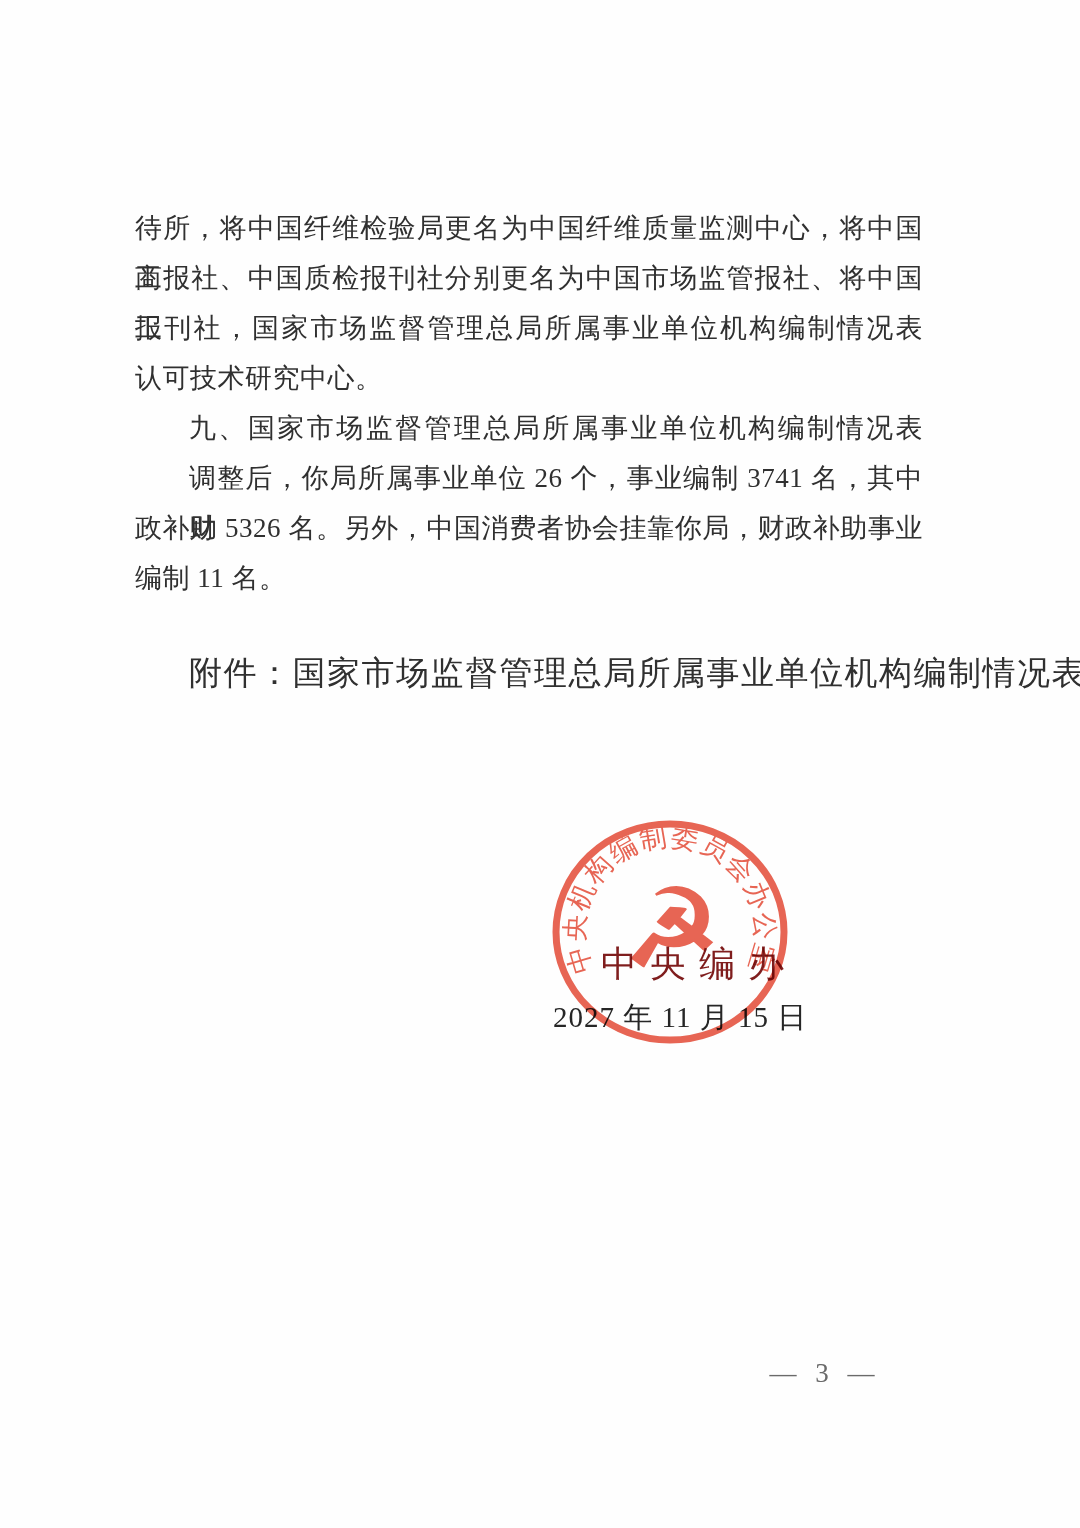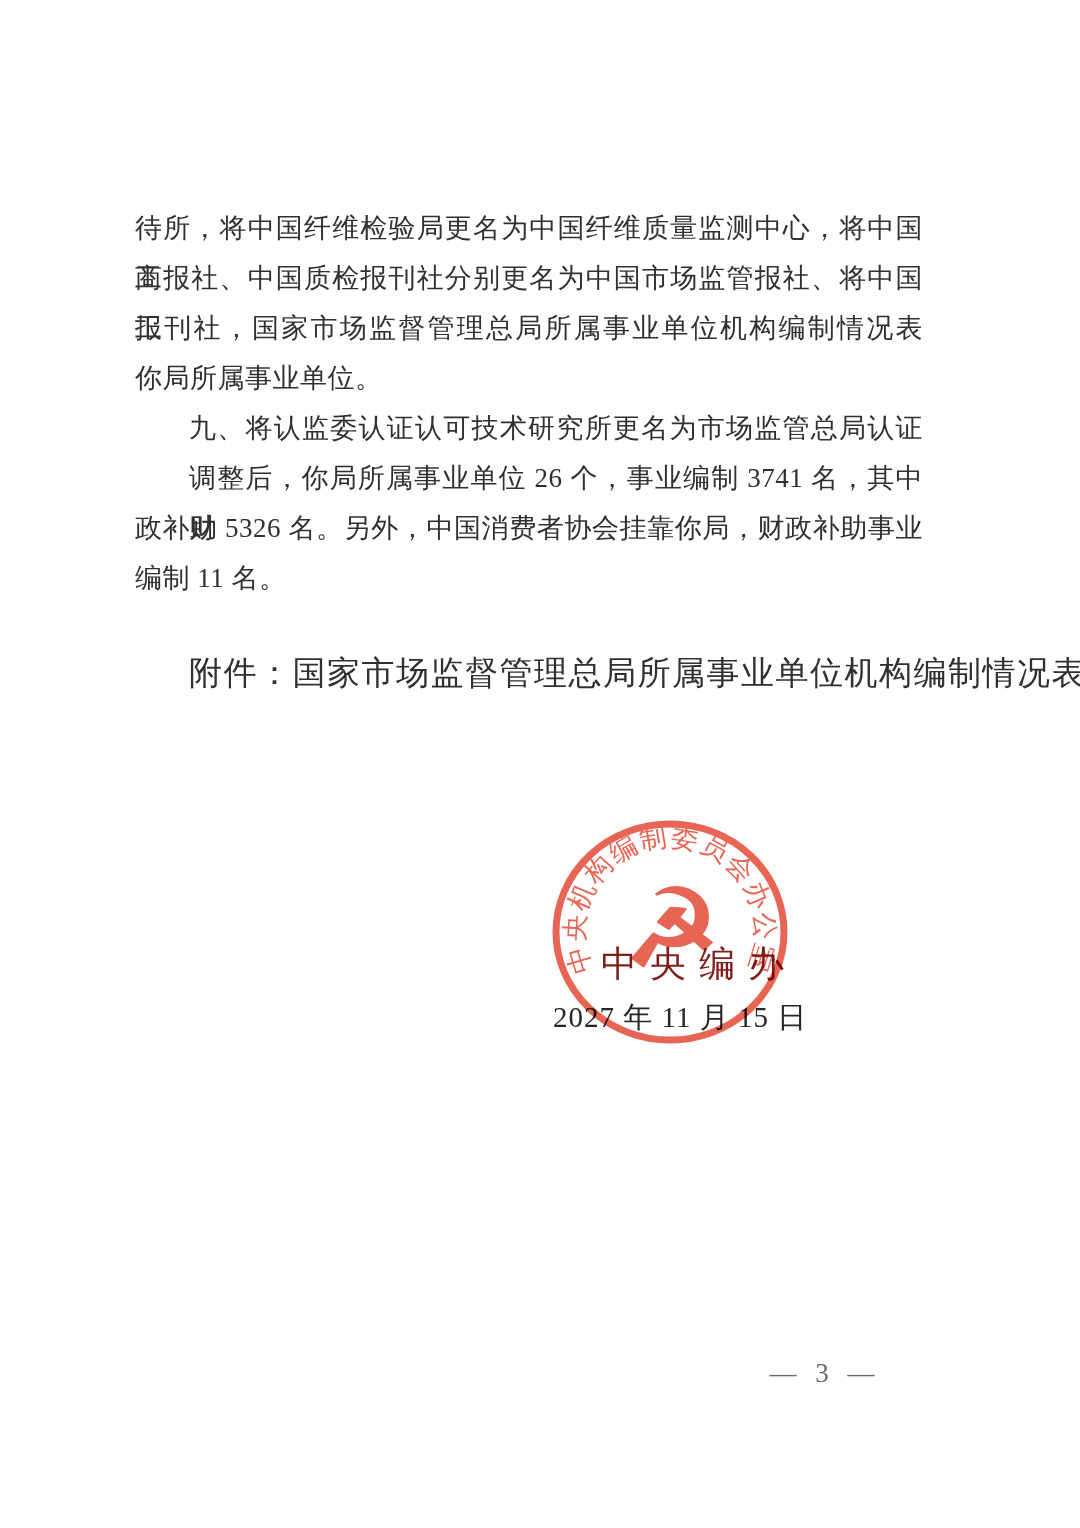--- a/index.html
+++ b/index.html
@@ -96,22 +96,22 @@
 </style>
 </head>
 <body>
 
 <div class="page">
 
   <div class="textblock">
     <span class="line full">待所，将中国纤维检验局更名为中国纤维质量监测中心，将中国工</span>
     <span class="line full">商报社、中国质检报刊社分别更名为中国市场监管报社、将中国工</span>
     <span class="line full">报刊社，国家市场监督管理总局所属事业单位机构编制情况表</span>
-    <span class="line">你局所属事业单位。</span>
-    <span class="line full indent">九、将认监委认证认可技术研究所更名为市场监管总局认证</span>
+    <span class="line">认可技术研究中心。</span>
+    <span class="line full indent">九、国家市场监督管理总局所属事业单位机构编制情况表</span>
     <span class="line full indent">调整后，你局所属事业单位 26 个，事业编制 3741 名，其中财</span>
     <span class="line full">政补助 5326 名。另外，中国消费者协会挂靠你局，财政补助事业</span>
     <span class="line">编制 11 名。</span>
     <div class="spacer"></div>
     <span class="attachment">附件：国家市场监督管理总局所属事业单位机构编制情况表</span>
   </div>
 
   <div class="seal-label">中央编办</div>
 
   <div class="issue-date">2027 年 11 月 15 日</div>

